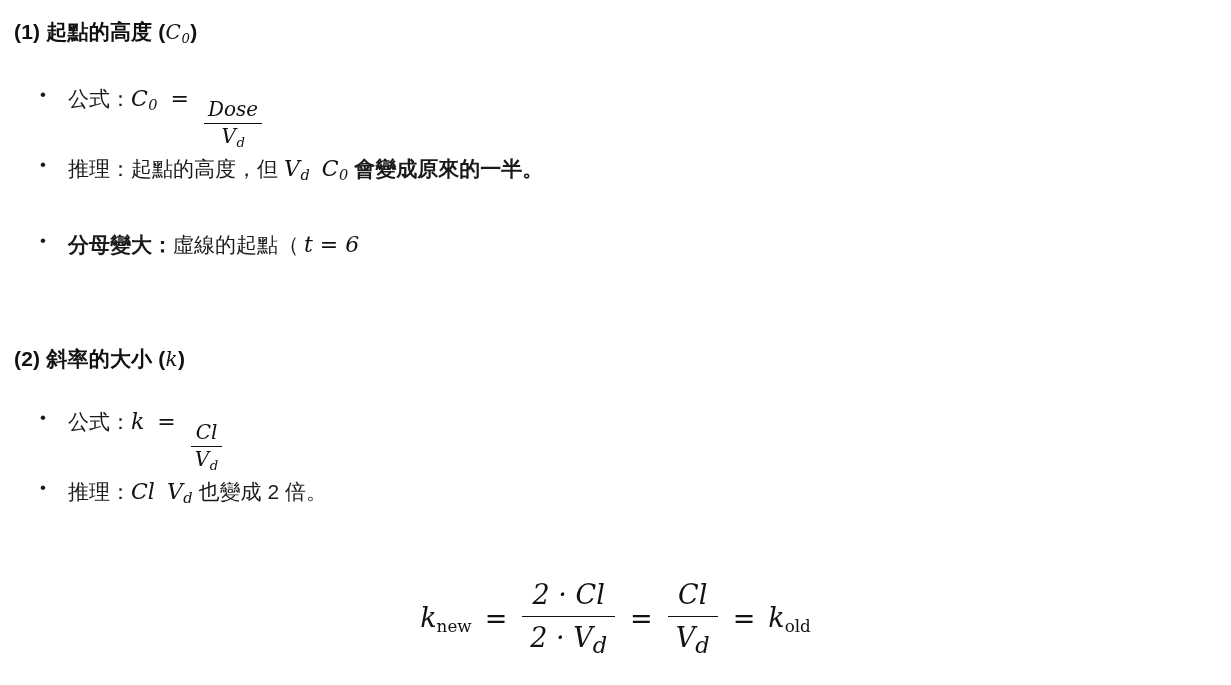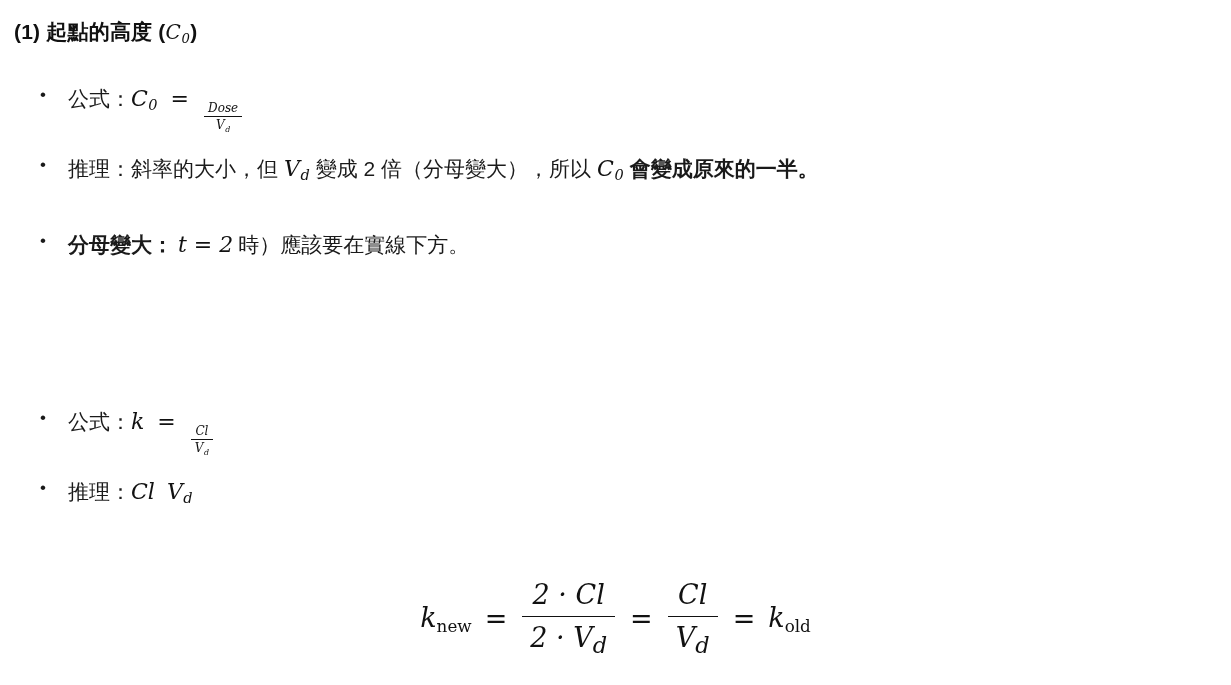--- a/index.html
+++ b/index.html
@@ -100,21 +100,21 @@
     padding: 0 4px;
     line-height: 1.18;
     font-style: italic;
   }
   .frac .bar {
     display: block;
     width: 100%;
     border-top: 1.4px solid #111111;
     margin: 1px 0;
   }
-  .frac.small { font-size: 12px; }
+  .frac.small { font-size: 20px; }
 
   
   .display-eq {
     position: absolute;
     left: 0;
     top: 560px;
     width: 1231px;
     text-align: center;
     font-family: "DejaVu Serif", "Liberation Serif", serif;
     font-size: 27px;
@@ -181,37 +181,41 @@
           <span class="den"><span>V</span><sub>d</sub></span>
         </span>
       </span>
     </span>
   </div>
 
   <div class="bullet-row b2">
     <span class="bullet-dot">•</span>
     <span class="bullet-body">
       <span class="lead">推理：</span>
-      <span>斜率的大小，但</span>
+      <span>起點的高度，但</span>
       <span class="math" style="padding:0 6px"><span>V</span><sub>d</sub></span>
-      <span>變成 2 倍（分母變大），所以</span>
       <span class="math" style="padding:0 6px"><span>C</span><sub>0</sub></span>
       <span style="font-weight:bold">會變成原來的一半。</span>
     </span>
   </div>
 
   <div class="bullet-row b3">
     <span class="bullet-dot">•</span>
     <span class="bullet-body">
       <span class="lead bold">分母變大：</span>
-      <span class="math" style="padding:0 5px">t = 2</span>
-      <span>時）應該要在實線下方。</span>
-    </span>
-  </div>
-
+      <span>虛線的起點（</span>
+      <span class="math" style="padding:0 5px">t = 6</span>
+    </span>
+  </div>
+
+  <div class="section-heading heading-2">
+    <span>(2)</span>
+    <span>斜率的大小</span>
+    <span>(</span><span class="math" style="font-size:20px;font-weight:normal">k</span><span>)</span>
+  </div>
 
   <div class="bullet-row b4">
     <span class="bullet-dot">•</span>
     <span class="bullet-body">
       <span class="lead">公式：</span>
       <span class="math">
         <span>k</span>
         <span class="op">=</span>
         <span class="frac small">
           <span class="num">Cl</span>
@@ -221,20 +225,21 @@
       </span>
     </span>
   </div>
 
   <div class="bullet-row b5">
     <span class="bullet-dot">•</span>
     <span class="bullet-body">
       <span class="lead">推理：</span>
       <span class="math" style="padding-right:6px">Cl</span>
       <span class="math" style="padding:0 6px"><span>V</span><sub>d</sub></span>
+      <span>也變成 2 倍。</span>
     </span>
   </div>
 
   <div class="display-eq">
     <span class="row">
       <span><span>k</span><span class="sub-up">new</span></span>
       <span class="eq-op">=</span>
       <span class="dfrac">
         <span class="num"><span class="up">2 ·</span> <span>Cl</span></span>
         <span class="bar"></span>

